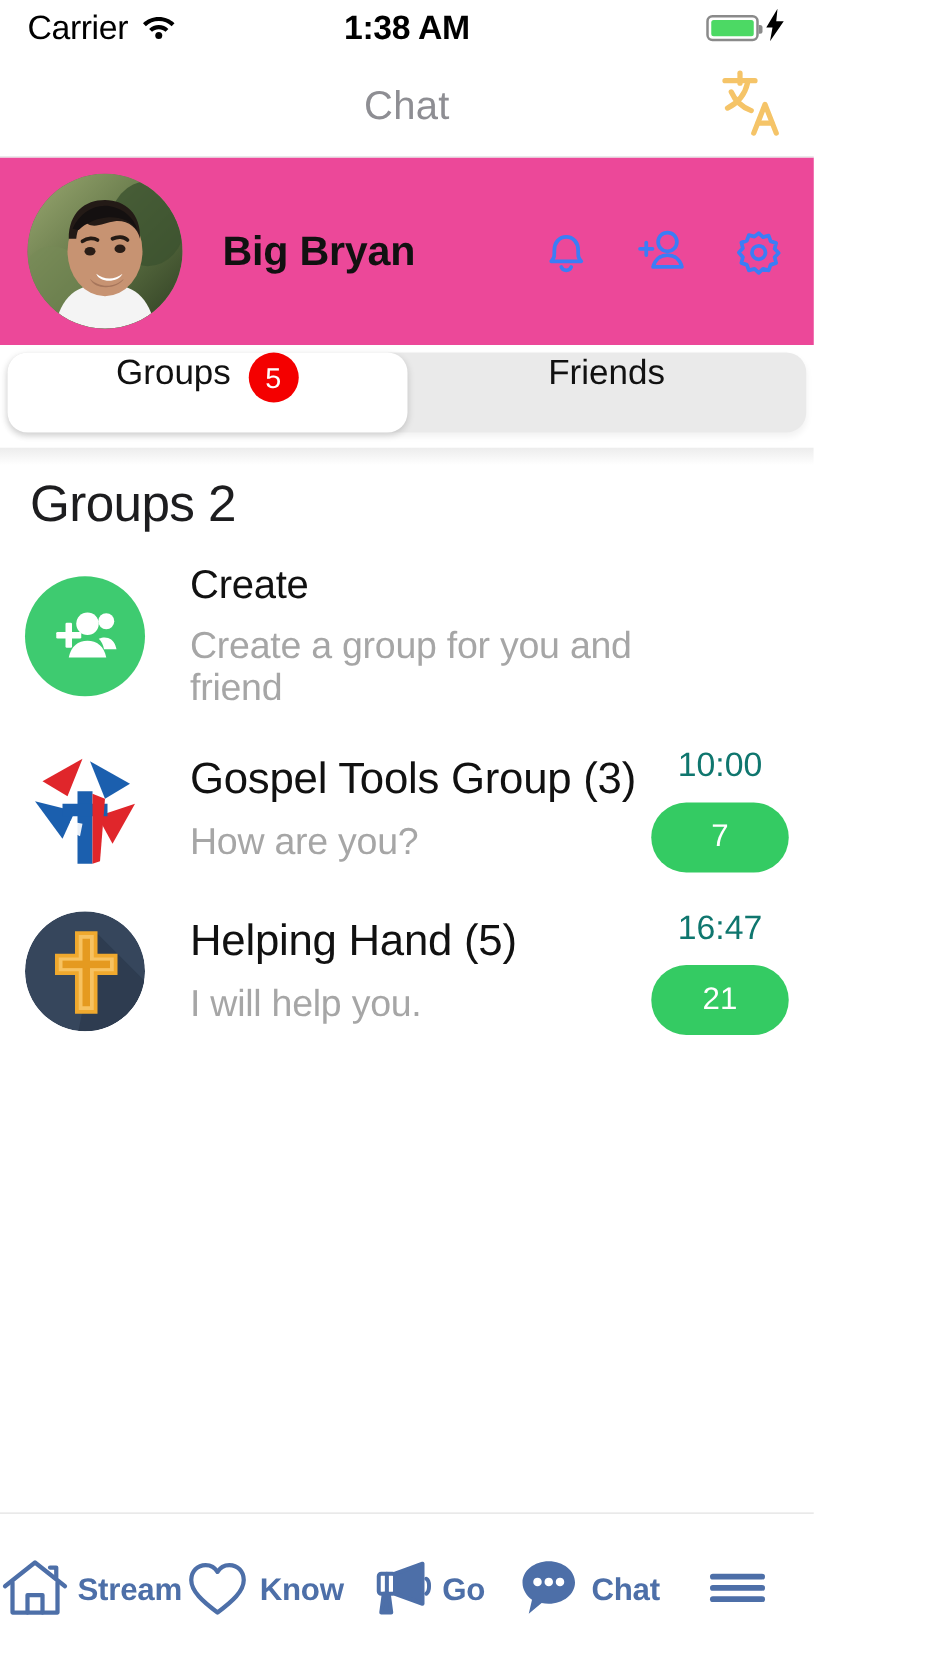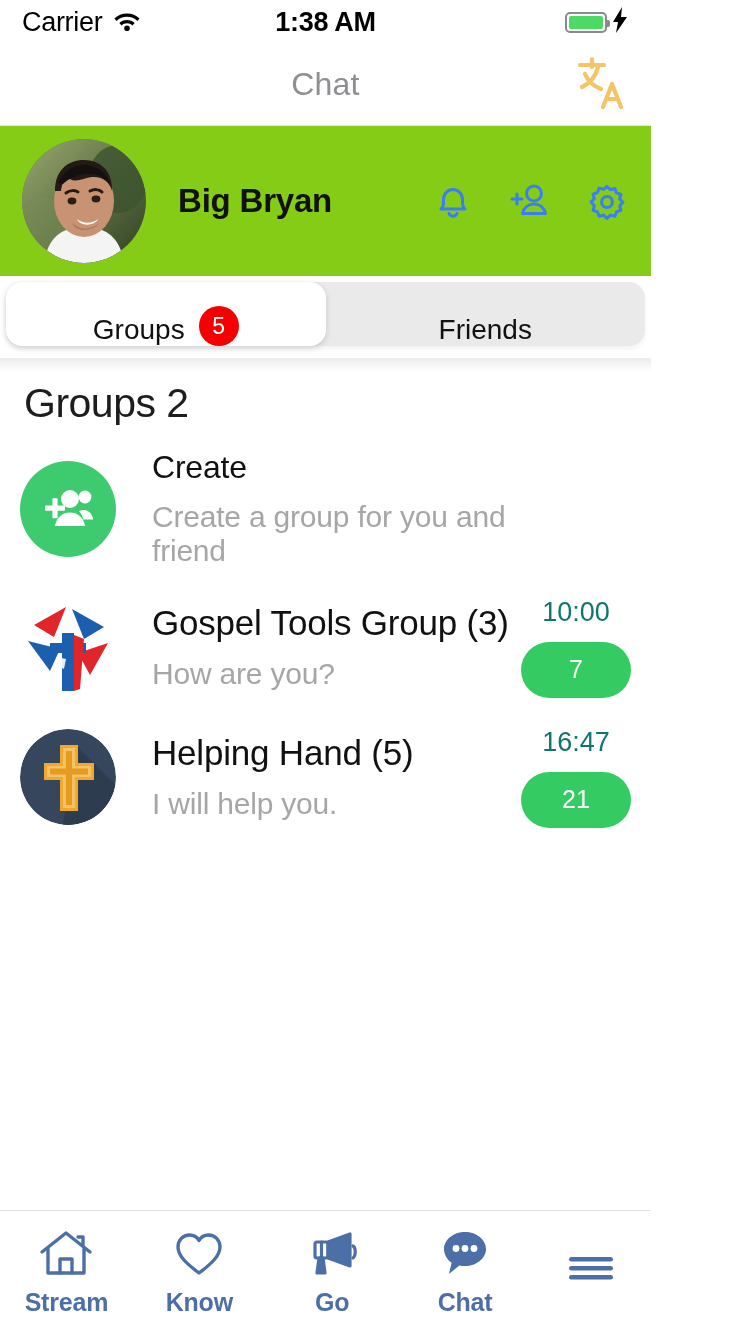--- a/index.html
+++ b/index.html
@@ -37,42 +37,42 @@
   .navbar {
     height: 82px; display:flex; align-items:center; justify-content:center;
     position:relative; border-bottom: 1px solid #e4e4e4;
   }
   .nav-title { font-size: 32px; color:#8e8e93; letter-spacing:0.2px; }
   .nav-right { position:absolute; right: 22px; top: 50%; transform: translateY(-50%); }
 
   
   .profile {
     height: 150px; display:flex; align-items:center; padding: 0 22px;
-    background:#84cc16;
+    background:#ec4899;
   }
   .avatar {
     width:124px; height:124px; border-radius:50%; overflow:hidden;
     flex:none; position:relative; background:#6b7f52;
   }
   .profile-name {
     margin-left: 32px; font-size: 33px; font-weight: bold; color:#111;
     letter-spacing:-0.2px;
   }
   .profile-actions { margin-left:auto; display:flex; align-items:center; gap:33px; }
   .act-icon { width:44px; height:44px; display:block; cursor:pointer; }
 
   
   .segwrap {
     margin: 6px 6px 0 6px; padding: 0;
     background:#eaeaea; border-radius: 16px; display:flex; height: 64px;
     box-shadow: 0 3px 5px rgba(0,0,0,0.05);
     position: relative;
   }
   .seg {
-    flex:1; display:flex; align-items:flex-end; justify-content:center; gap:14px;
+    flex:1; display:flex; align-items:flex-start; justify-content:center; gap:14px;
     font-size: 28px; color:#111; border-radius:16px; cursor:pointer;
   }
   .seg.active { background:#fff; box-shadow: 0 2px 6px rgba(0,0,0,0.16); }
   .seg-badge {
     background:#f40000; color:#fff; min-width:40px; height:40px; border-radius:50%;
     display:flex; align-items:center; justify-content:center;
     font-size:23px; line-height:1;
   }
 
   
@@ -113,21 +113,21 @@
     display:flex; align-items:center; justify-content:center;
   }
 
   
   .tabbar {
     position:absolute; left:0; right:0; bottom:0; height:124px;
     border-top:1px solid #e2e2e2; background:#fff;
     display:flex; align-items:center;
   }
   .tab {
-    flex:1; display:flex; flex-direction:column; align-items:center;
+    flex:1; display:flex; flex-direction:row; align-items:center;
     justify-content:center; gap:6px; cursor:pointer; color:#4d6fa8;
   }
   .tab-label { font-size: 25px; color:#4d6fa8; font-weight: bold; letter-spacing:-0.2px; }
   .tab.menu { flex: 0.9; }
 </style>
 </head>
 <body>
 
 <div class="phone">
 

